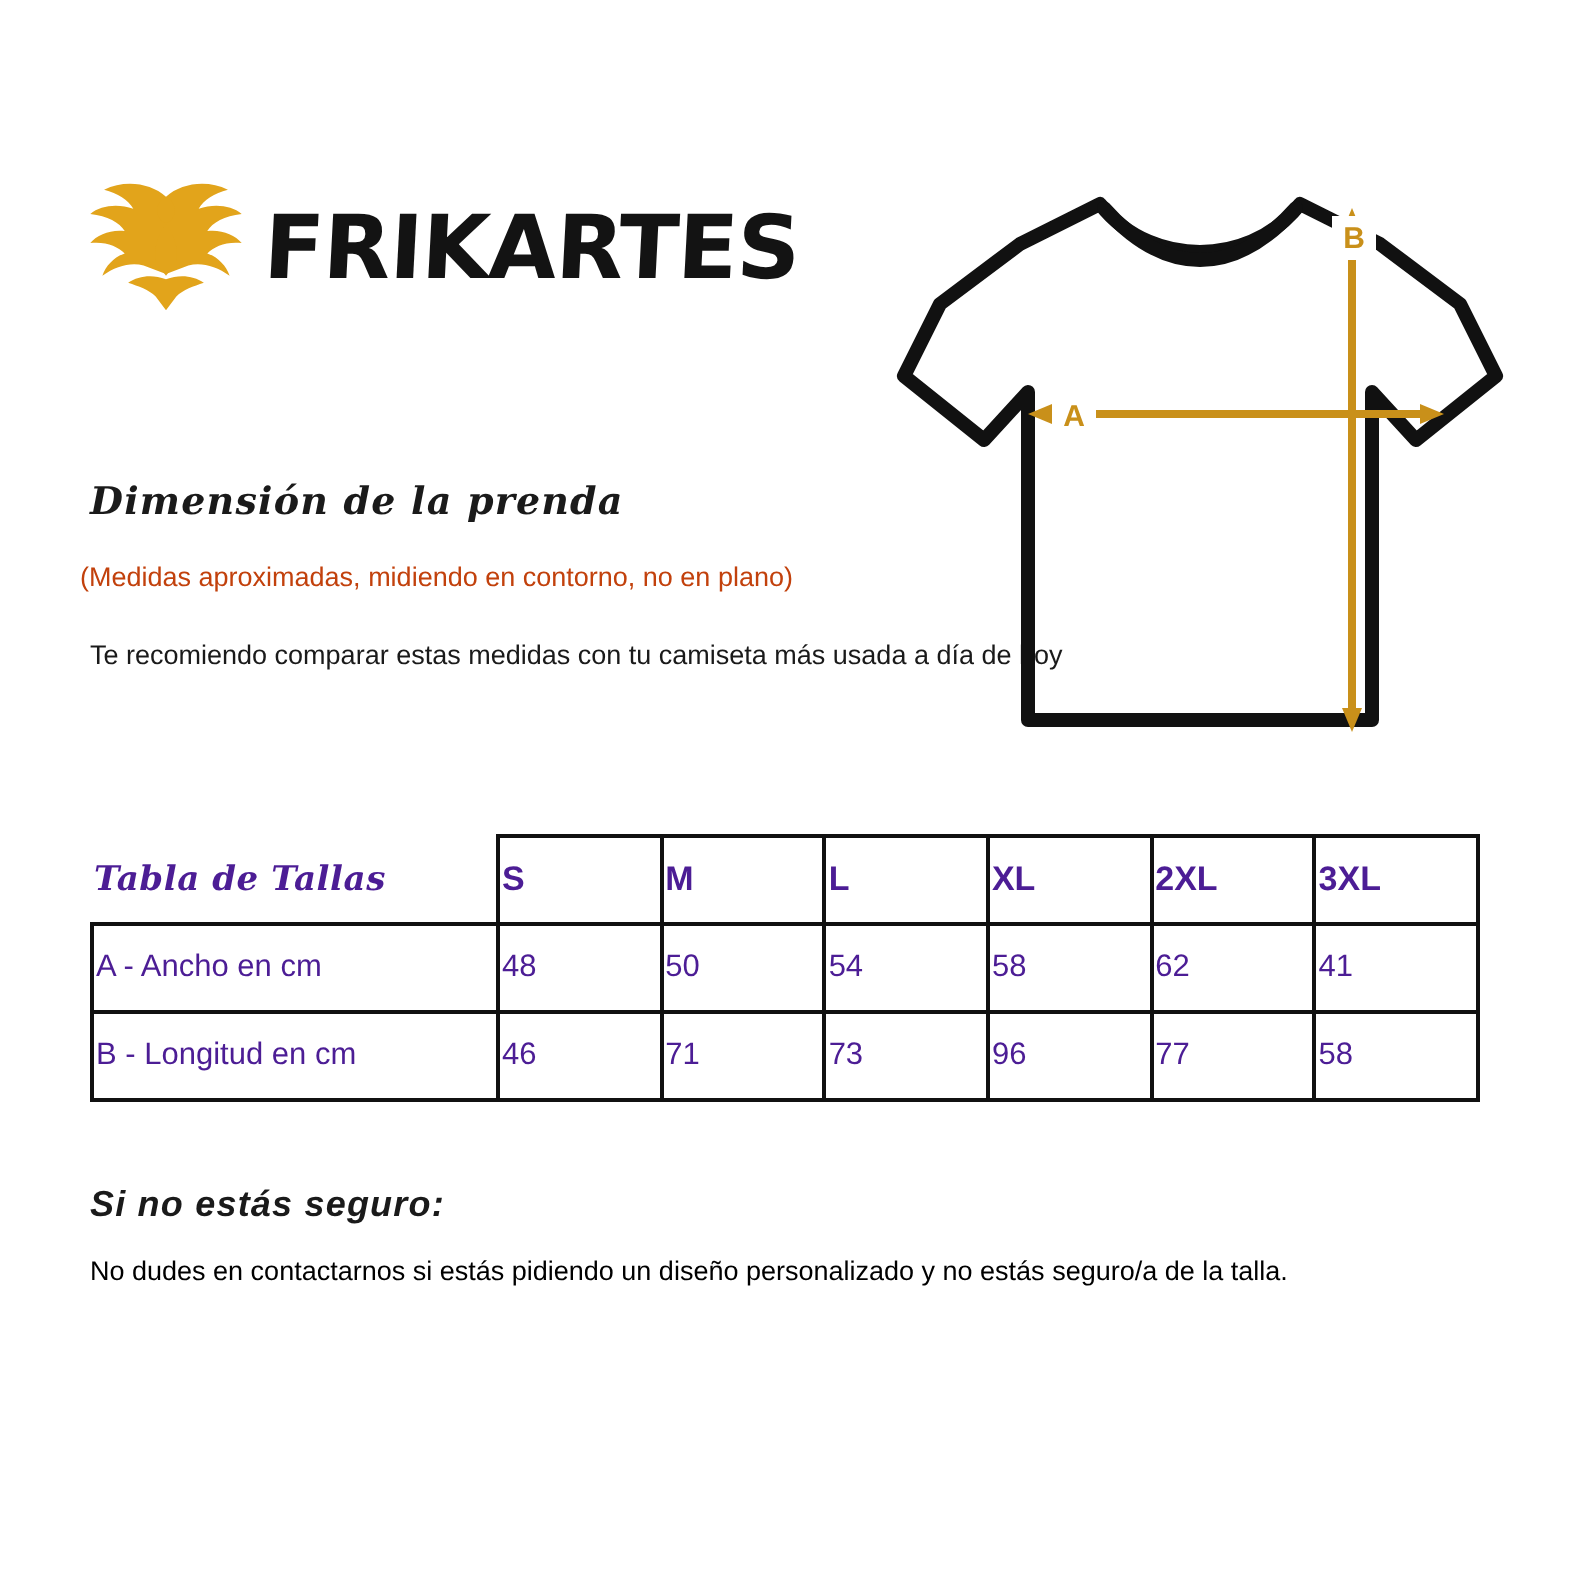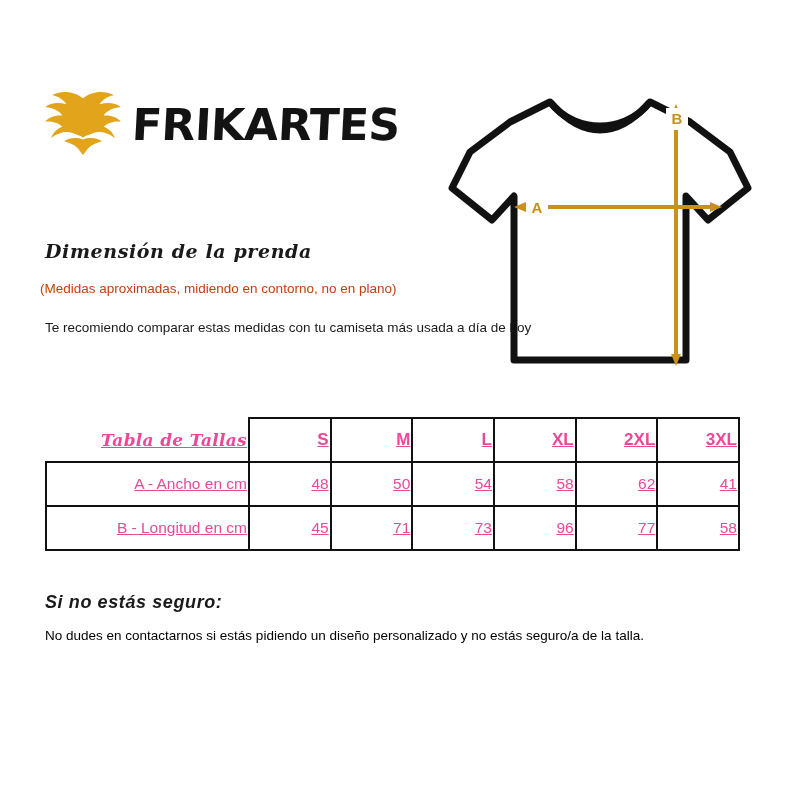--- a/index.html
+++ b/index.html
@@ -91,25 +91,24 @@
     width: 695px;
   }
   table.size-table {
     border-collapse: collapse;
     width: 100%;
     table-layout: fixed;
   }
   table.size-table td {
     border: 2px solid #111;
     height: 40px;
-    text-align: right;
+    text-align: left;
     font-family: "Liberation Sans", sans-serif;
     font-size: 15.5px;
-    color: #ec4899;
-    text-decoration: underline;
+    color: #4c1d95;
   }
   table.size-table tr td:first-child {
     width: 200px;
     font-family: "DejaVu Serif", serif;
     font-style: italic;
     font-weight: 700;
     font-size: 16px;
     letter-spacing: 0.3px;
   }
   table.size-table tr:first-child td:first-child {
@@ -227,21 +226,21 @@
         <td>A - Ancho en cm</td>
         <td>48</td>
         <td>50</td>
         <td>54</td>
         <td>58</td>
         <td>62</td>
         <td>41</td>
       </tr>
       <tr>
         <td>B - Longitud en cm</td>
-        <td>45</td>
+        <td>46</td>
         <td>71</td>
         <td>73</td>
         <td>96</td>
         <td>77</td>
         <td>58</td>
       </tr>
     </tbody>
       </table>
   </div>
 

